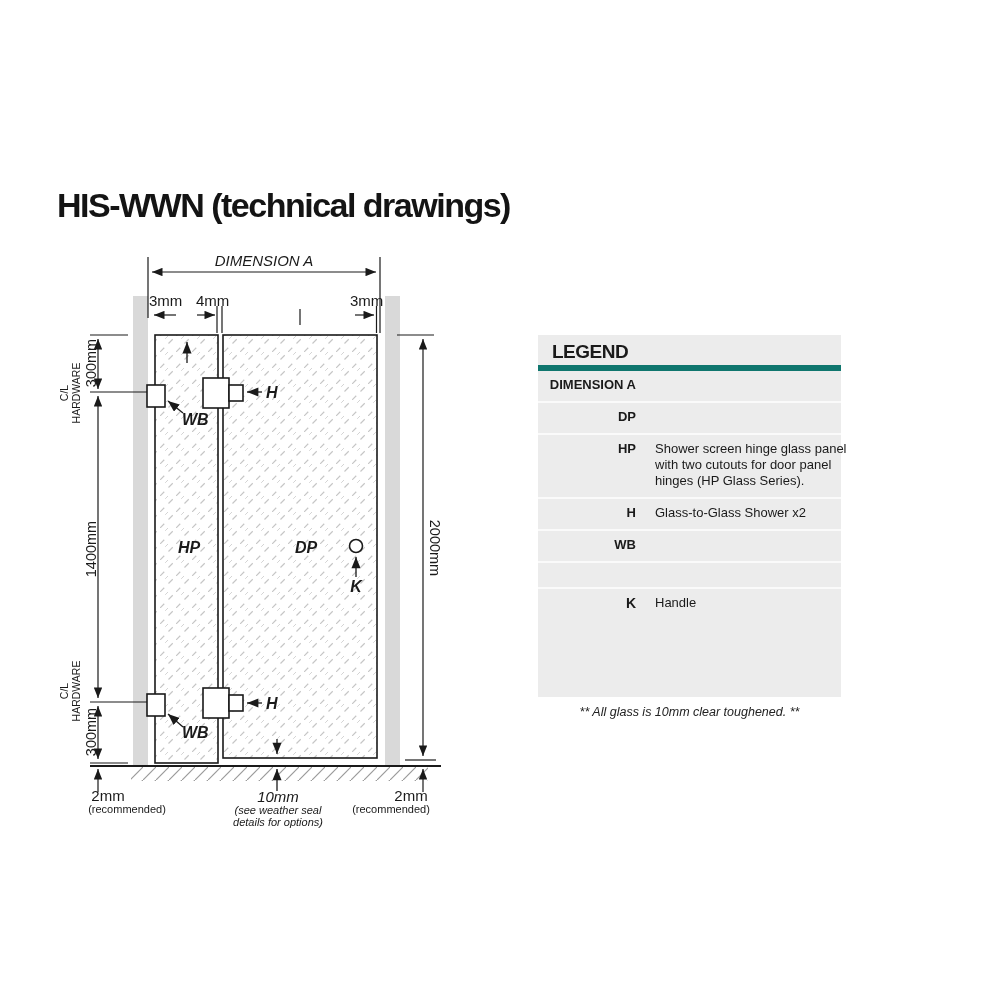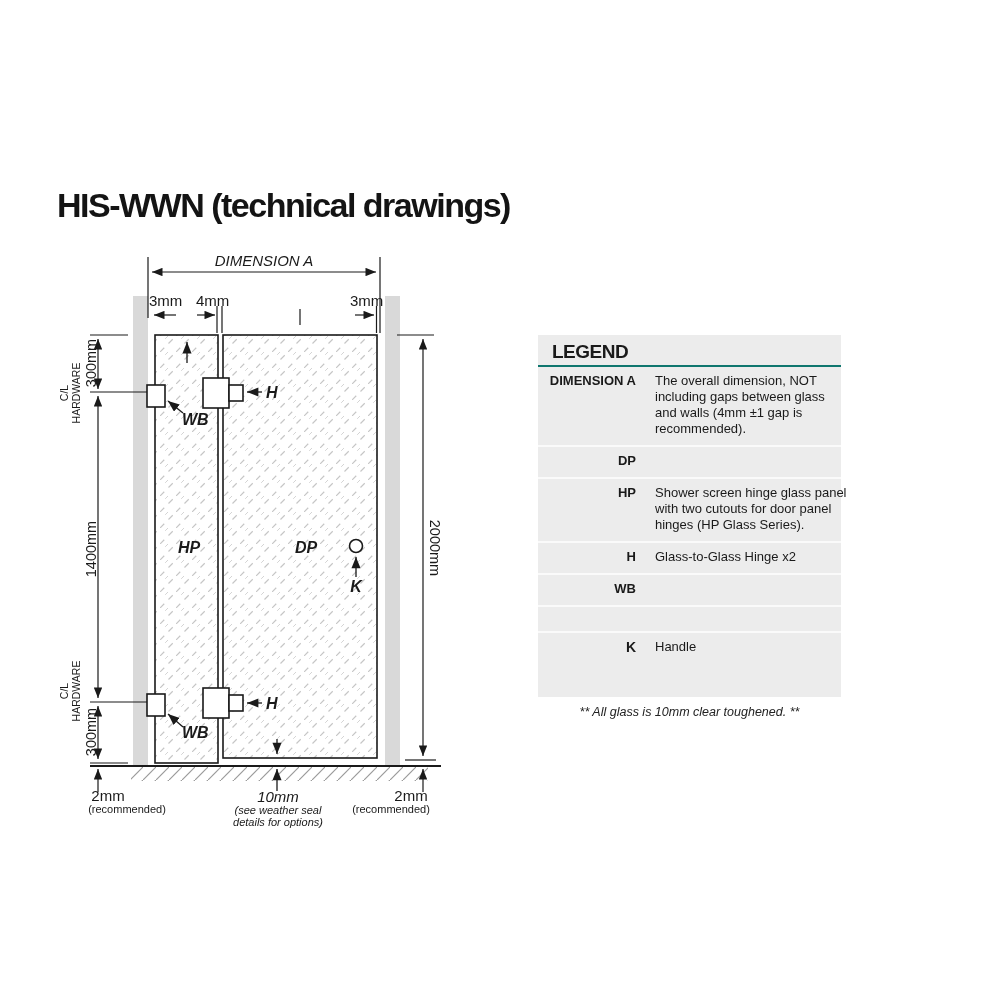--- a/index.html
+++ b/index.html
@@ -5,21 +5,21 @@
   html,body{margin:0;padding:0;background:#fff;}
   #canvas{position:relative;width:1000px;height:1000px;background:#fff;overflow:hidden;
           font-family:"Liberation Sans",sans-serif;color:#1a1a1a;}
   #page-title{position:absolute;left:57px;top:186px;font-size:34px;font-weight:bold;
               letter-spacing:-1.5px;color:#141414;white-space:nowrap;}
   #drawing-svg{position:absolute;left:50px;top:240px;}
   
   #legend-box{position:absolute;left:538px;top:335px;width:303px;height:362px;
               background:#ececec;font-size:13px;line-height:16px;}
   .lg-title{padding:9px 0 5px 14px;font-size:19px;font-weight:bold;letter-spacing:-0.5px;
-            border-bottom:2px solid #0f766e;}
+            border-bottom:6px solid #0f766e;}
   .lg-row{display:flex;border-bottom:2px solid #fafafa;padding:6px 0 8px 8px;}
   .lg-row.lg-empty{height:24px;padding:0;}
   .lg-row.lg-last{border-bottom:none;}
   .lg-term{width:90px;text-align:right;font-weight:bold;flex:none;}
   .lg-desc{margin-left:19px;white-space:nowrap;}
   .lg-desc-k{font-size:13px;}
   #legend-footnote{position:absolute;left:538px;top:705px;width:303px;text-align:center;
                    font-size:12.5px;font-style:italic;font-weight:normal;color:#222;}
   text{font-family:"Liberation Sans",sans-serif;fill:#1a1a1a;}
   .dimtxt{font-size:15px;}
@@ -155,45 +155,39 @@
     <text class="dimtxt-sm ital" x="278" y="826" text-anchor="middle" font-size="11.5">details for options)</text>
     <text class="dimtxt" x="411" y="801" text-anchor="middle" font-size="16">2mm</text>
     <text class="dimtxt-sm" x="391" y="813" text-anchor="middle">(recommended)</text>
   </svg>
 
   <div id="legend-box">
     <div class="lg-title">LEGEND</div>
 
     <div class="lg-row">
       <div class="lg-term">DIMENSION A</div>
-      <div class="lg-desc">
-        <div>The overall dimension, NOT</div>
-        <div>including gaps between glass</div>
-        <div>and walls (4mm ±1 gap is</div>
-        <div>recommended).</div>
-      </div>
     </div>
 
     <div class="lg-row">
       <div class="lg-term">DP</div>
     </div>
 
     <div class="lg-row">
       <div class="lg-term">HP</div>
       <div class="lg-desc">
         <div>Shower screen hinge glass panel</div>
         <div>with two cutouts for door panel</div>
         <div>hinges (HP Glass Series).</div>
       </div>
     </div>
 
     <div class="lg-row">
       <div class="lg-term">H</div>
       <div class="lg-desc">
-        <div>Glass-to-Glass Hinge x2</div>
+        <div>Glass-to-Glass Shower x2</div>
       </div>
     </div>
 
     <div class="lg-row">
       <div class="lg-term">WB</div>
     </div>
 
     <div class="lg-row lg-empty"></div>
 
     <div class="lg-row lg-last">

